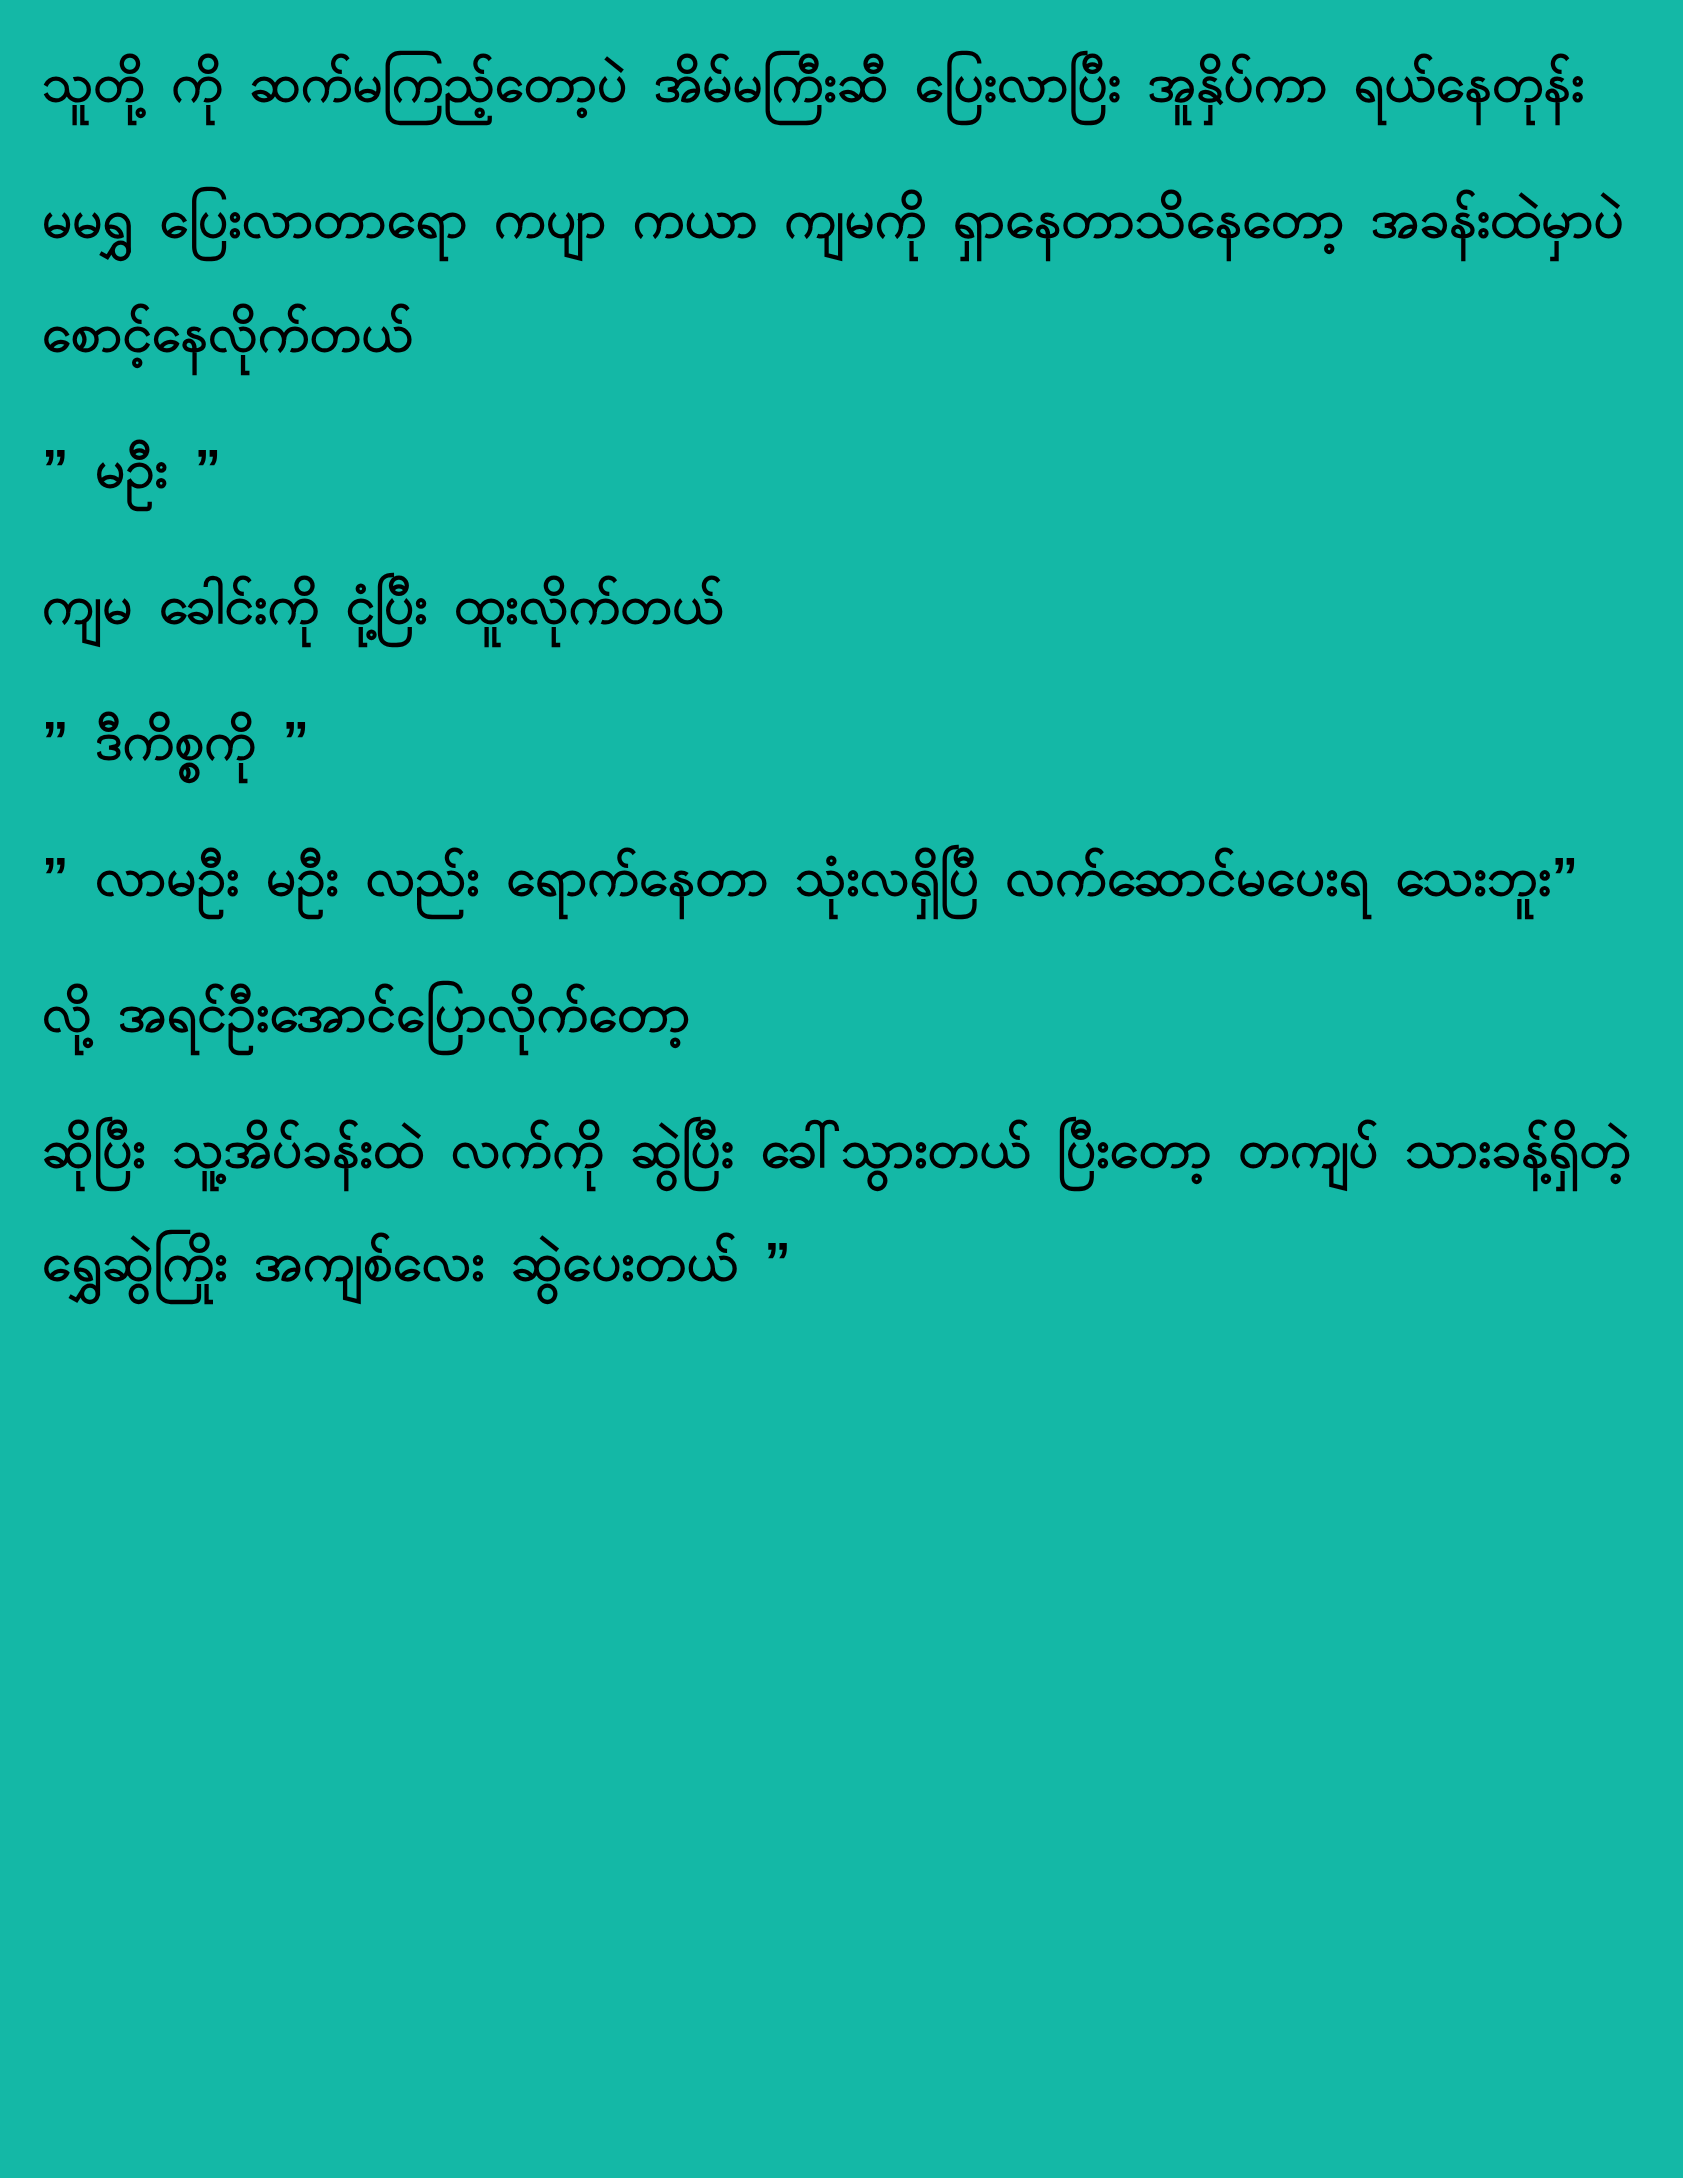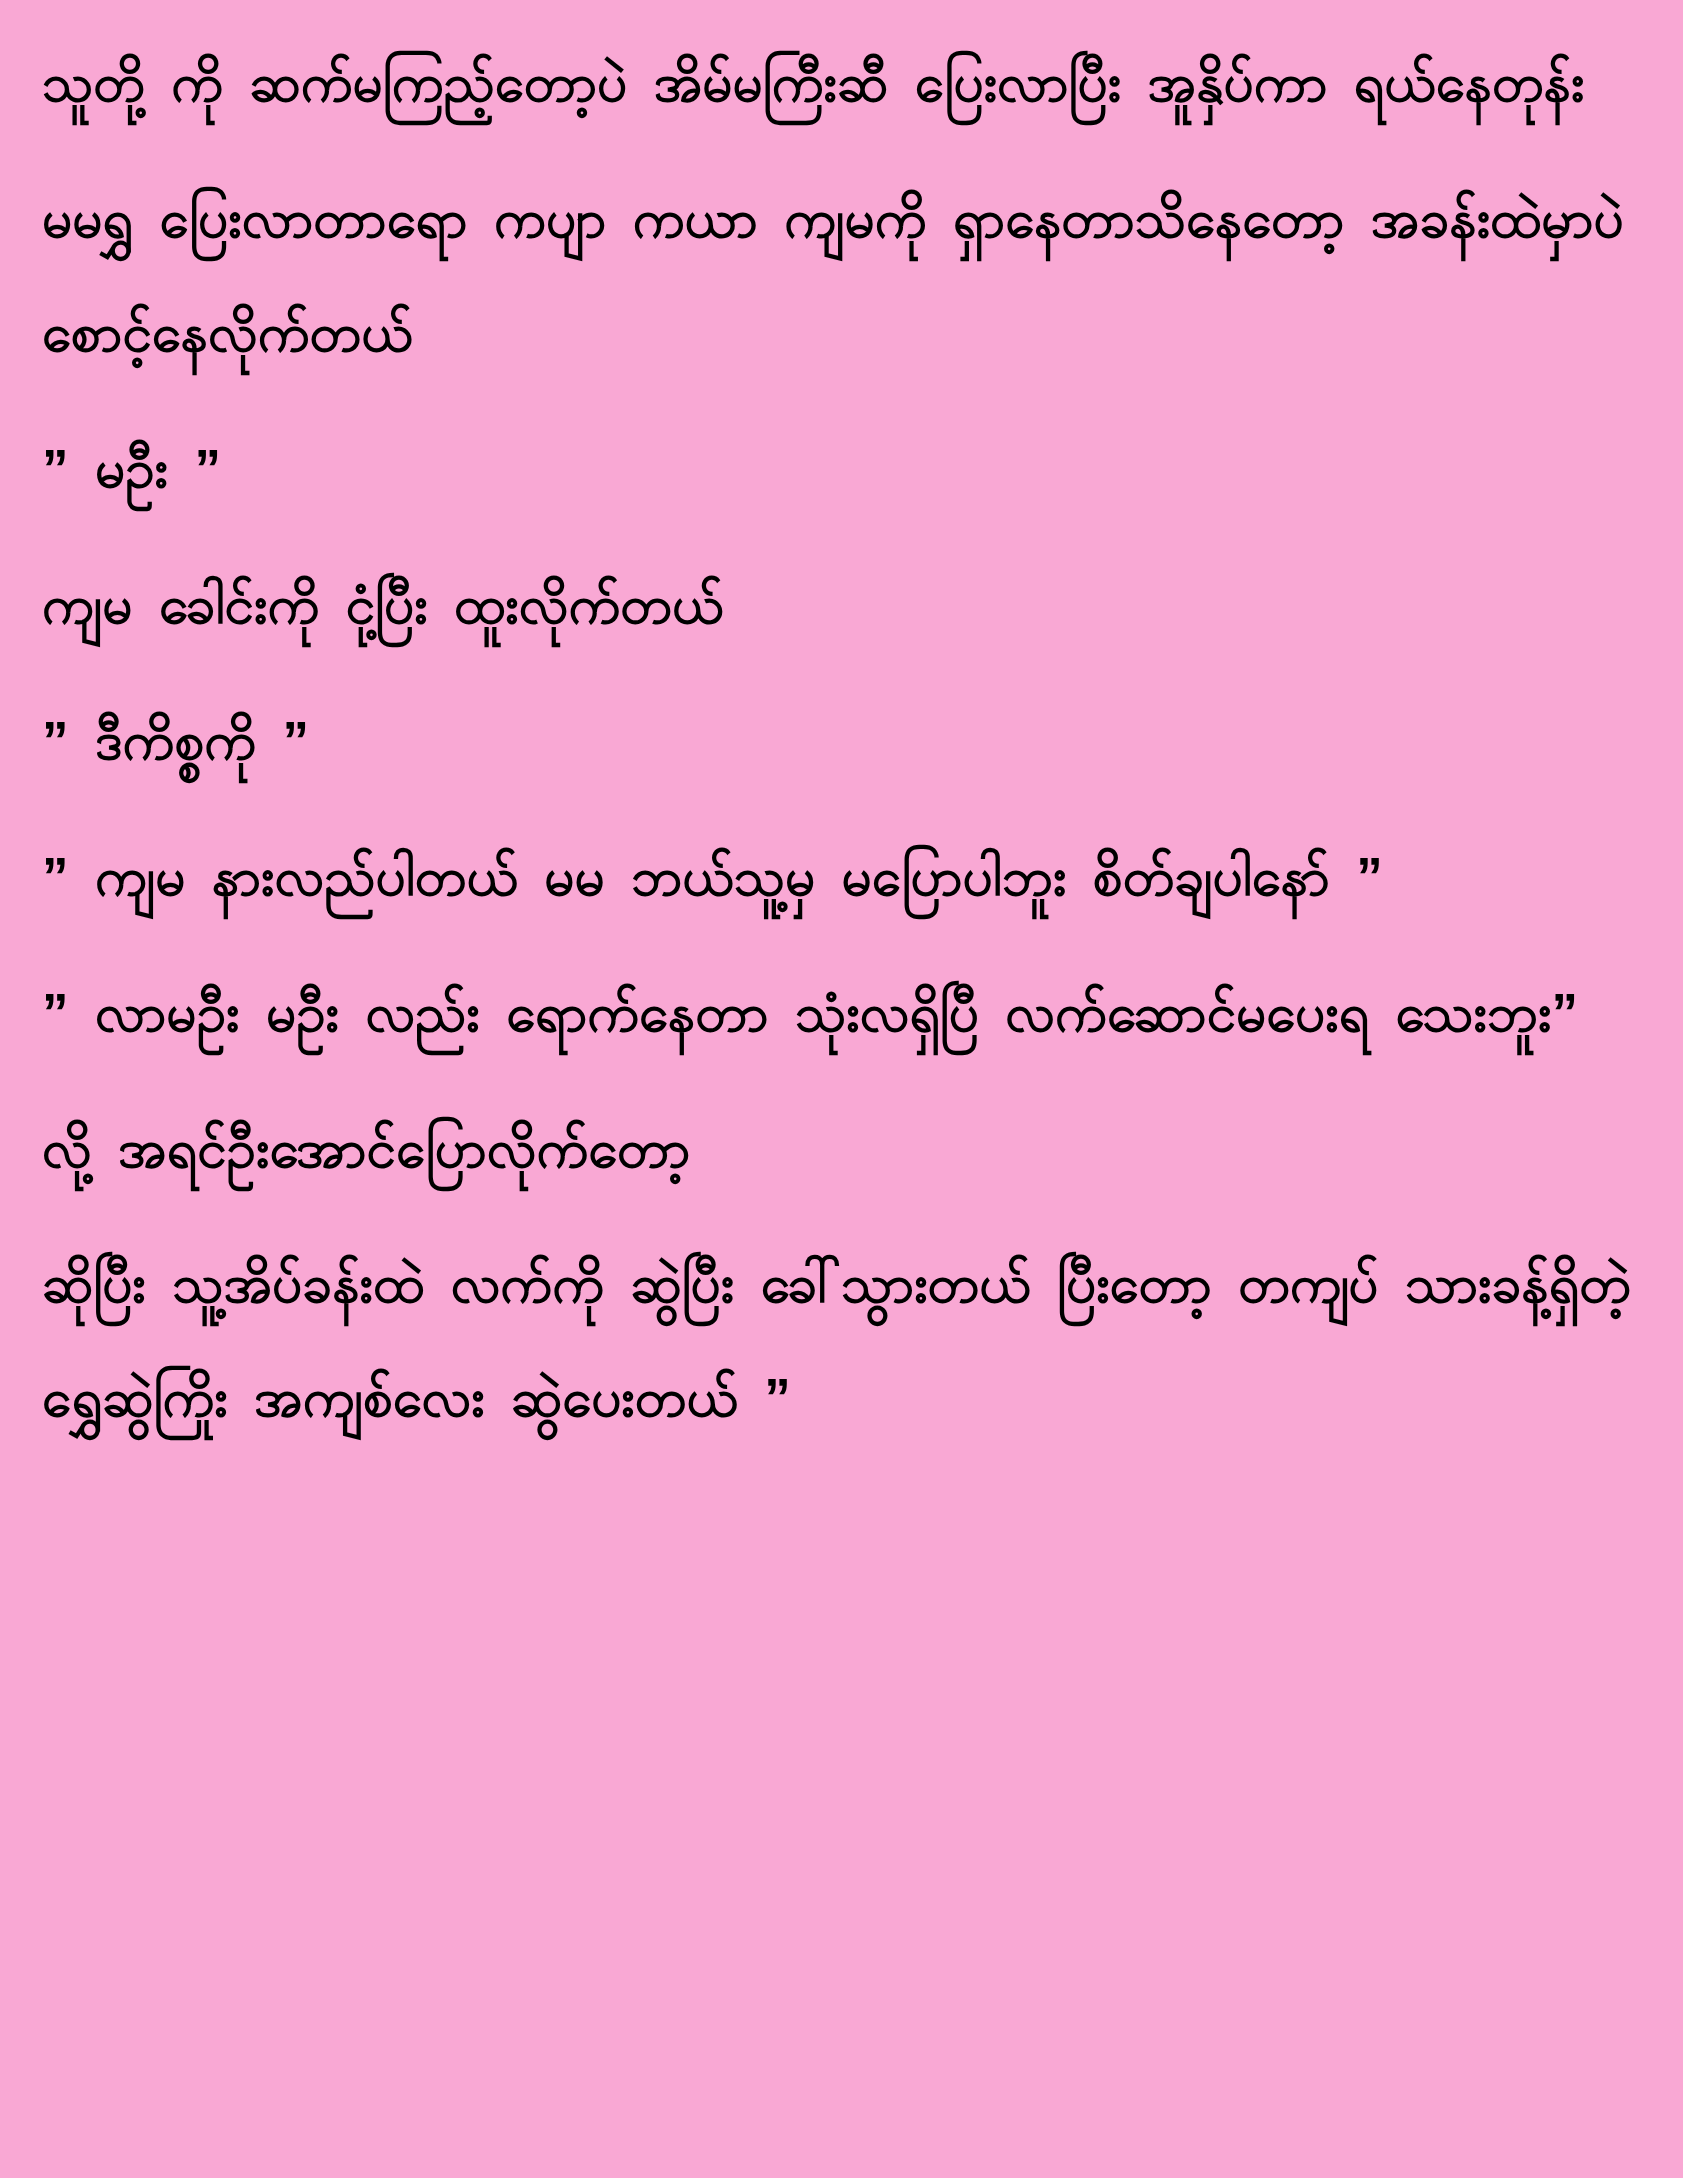--- a/index.html
+++ b/index.html
@@ -10,21 +10,21 @@
     width: 1683px;
     height: 2178px;
     background: #ffffff;
     overflow: hidden;
   }
   .page {
     box-sizing: border-box;
     width: 1683px;
     height: 2178px;
     padding: 26px 42px 0 42px;
-    background: #f9a8d4;
+    background: #14b8a6;
     color: #000000;
     font-family: "Liberation Sans", "DejaVu Sans", sans-serif;
     font-weight: 700;
     font-size: 53px;
     line-height: 2.15;
     overflow: hidden;
     word-spacing: 0.22em;
   }
   .para {
     margin: 0 0 22px 0;
@@ -34,18 +34,17 @@
 </style>
 </head>
 <body>
 
 <main class="page">
   <p class="para">သူတို့ ကို ဆက်မကြည့်တော့ပဲ အိမ်မကြီးဆီ ပြေးလာပြီး အူနှိပ်ကာ ရယ်နေတုန်း</p>
   <p class="para">မမရွှ ပြေးလာတာရော ကပျာ ကယာ ကျမကို ရှာနေတာသိနေတော့ အခန်းထဲမှာပဲ စောင့်နေလိုက်တယ်</p>
   <p class="para">” မဦး ”</p>
   <p class="para">ကျမ ခေါင်းကို ငုံ့ပြီး ထူးလိုက်တယ်</p>
   <p class="para">” ဒီကိစ္စကို ”</p>
-  <p class="para">” ကျမ နားလည်ပါတယ် မမ ဘယ်သူ့မှ မပြောပါဘူး စိတ်ချပါနော် ”</p>
   <p class="para">” လာမဦး မဦး လည်း ရောက်နေတာ သုံးလရှိပြီ လက်ဆောင်မပေးရ သေးဘူး”</p>
   <p class="para">လို့ အရင်ဦးအောင်ပြောလိုက်တော့</p>
   <p class="para">ဆိုပြီး သူ့အိပ်ခန်းထဲ လက်ကို ဆွဲပြီး ခေါ်သွားတယ် ပြီးတော့ တကျပ် သားခန့်ရှိတဲ့ ရွှေဆွဲကြိုး အကျစ်လေး ဆွဲပေးတယ် ”</p>
 </main>
 
 
 </body></html>

